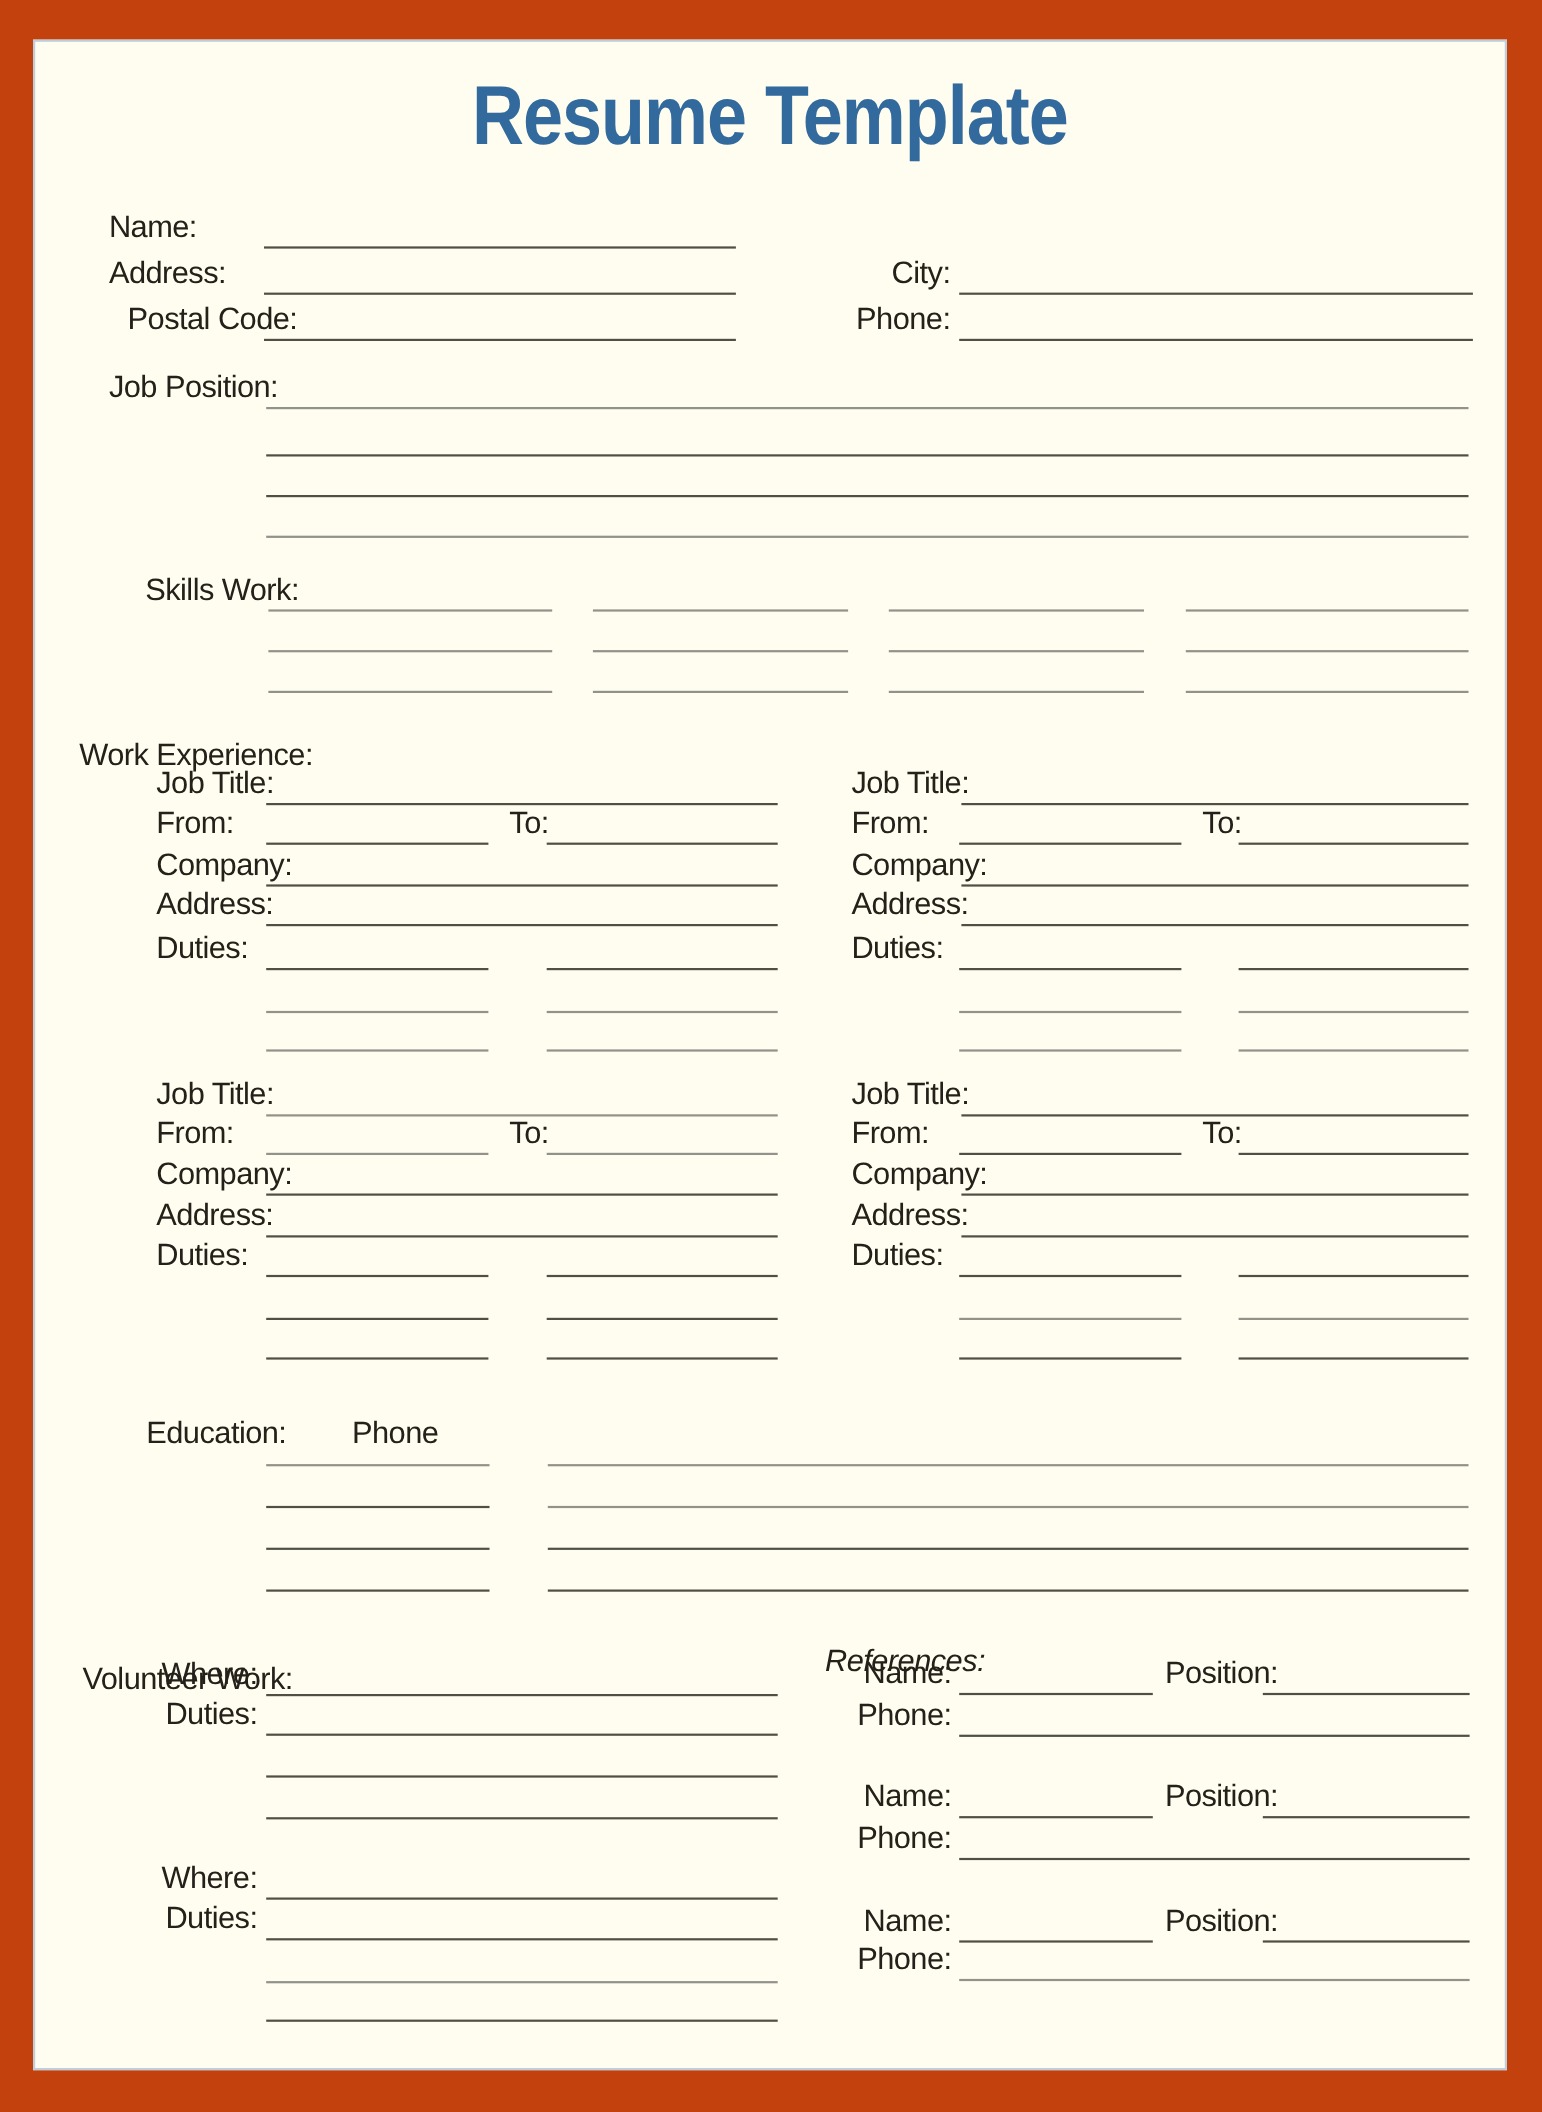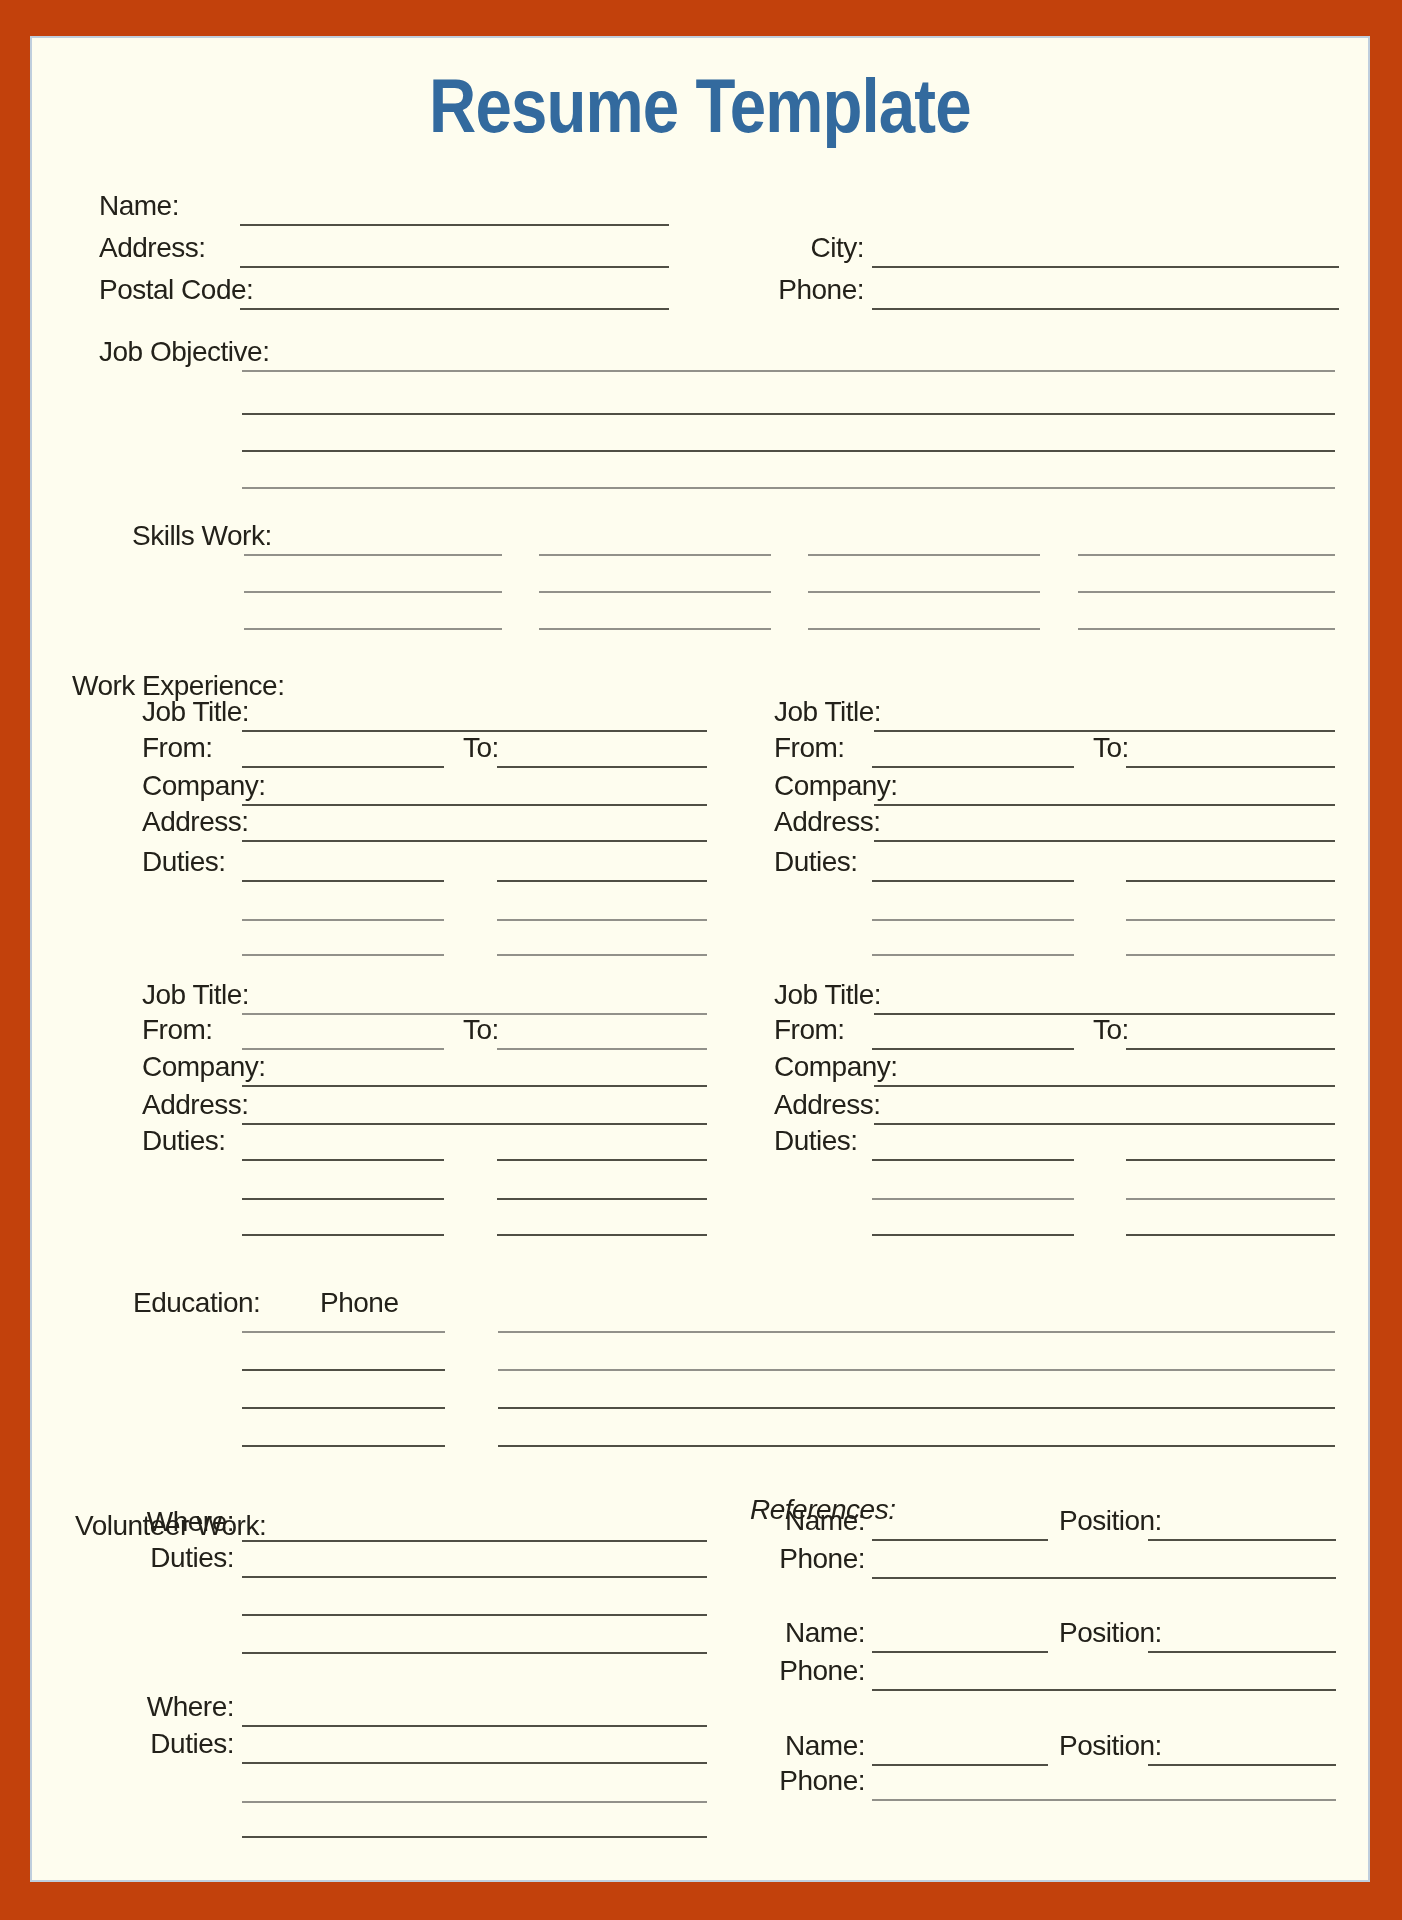--- a/index.html
+++ b/index.html
@@ -40,30 +40,30 @@
   <div class="page">
 
     <div class="title"><span>Resume Template</span></div>
 
     <div class="lbl" style="left:67px;top:150px;">Name:</div>
     <div class="ln" style="left:208px;top:186px;width:429px;"></div>
 
     <div class="lbl" style="left:67px;top:192px;">Address:</div>
     <div class="ln" style="left:208px;top:228px;width:429px;"></div>
 
-    <div class="lbl" style="left:67px;top:234px;">Postal Code:</div>
+    <div class="lbl" style="left:84px;top:234px;">Postal Code:</div>
     <div class="ln" style="left:208px;top:270px;width:429px;"></div>
 
     <div class="lbl lblr" style="left:690px;top:192px;width:142px;">City:</div>
     <div class="ln" style="left:840px;top:228px;width:467px;"></div>
 
     <div class="lbl lblr" style="left:690px;top:234px;width:142px;">Phone:</div>
     <div class="ln" style="left:840px;top:270px;width:467px;"></div>
 
-    <div class="lbl" style="left:67px;top:296px;">Job Objective:</div>
+    <div class="lbl" style="left:67px;top:296px;">Job Position:</div>
     <div class="ln lt" style="left:210px;top:332px;width:1093px;"></div>
     <div class="ln" style="left:210px;top:375px;width:1093px;"></div>
     <div class="ln" style="left:210px;top:412px;width:1093px;"></div>
     <div class="ln lt" style="left:210px;top:449px;width:1093px;"></div>
 
     <div class="lbl" style="left:100px;top:480px;">Skills Work:</div>
     <div class="ln lt" style="left:212px;top:516px;width:258px;"></div>
     <div class="ln lt" style="left:507px;top:516px;width:232px;"></div>
     <div class="ln lt" style="left:776px;top:516px;width:232px;"></div>
     <div class="ln lt" style="left:1046px;top:516px;width:257px;"></div>

